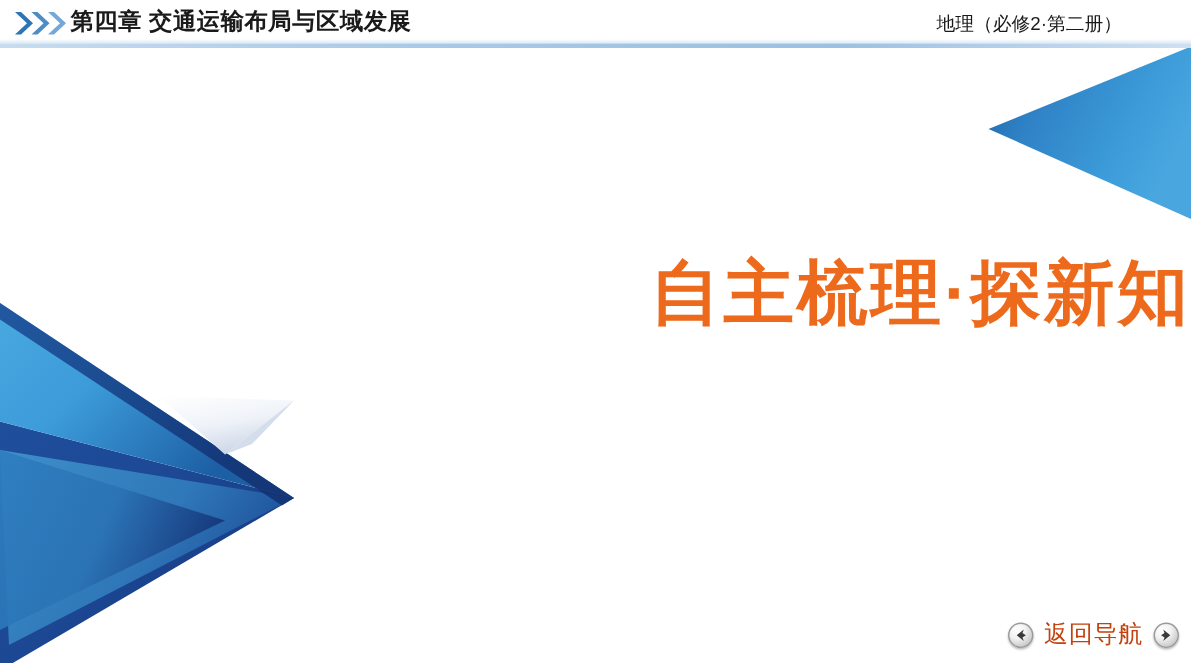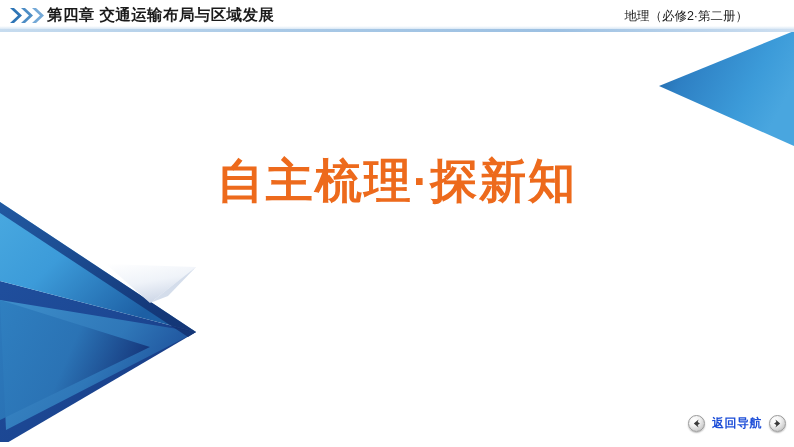--- a/index.html
+++ b/index.html
@@ -86,23 +86,23 @@
     top: 26px;
     width: 794px;
     height: 3px;
     background: linear-gradient(to bottom, rgba(220,233,245,0) 0%, rgba(205,224,242,0.75) 100%);
   }
 
   
   #main-title {
     position: absolute;
     left: 0;
-    top: 150px;
-    width: 794px;
-    text-align: center;
+    top: 164px;
+    width: 794px;
+    text-align: right;
     font-size: 47px;
     font-weight: bold;
     color: #ED6A1C;
     letter-spacing: 2px;
     line-height: 62px;
     z-index: 4;
     white-space: nowrap;
   }
 
   
@@ -124,23 +124,23 @@
     border: 1px solid #9a9a9a;
     box-shadow: 0 1px 1.5px rgba(0,0,0,0.28);
     display: flex;
     align-items: center;
     justify-content: center;
     box-sizing: border-box;
     cursor: pointer;
   }
   .nav-circle svg { display: block; }
   #nav-label {
-    font-size: 12px;
-    font-weight: bold;
-    color: #1d4ed8;
+    font-size: 16px;
+    font-weight: normal;
+    color: #c2410c;
     white-space: nowrap;
     letter-spacing: 0.5px;
     line-height: 17px;
   }
 </style>
 </head>
 <body>
 
 <div id="slide">
 

